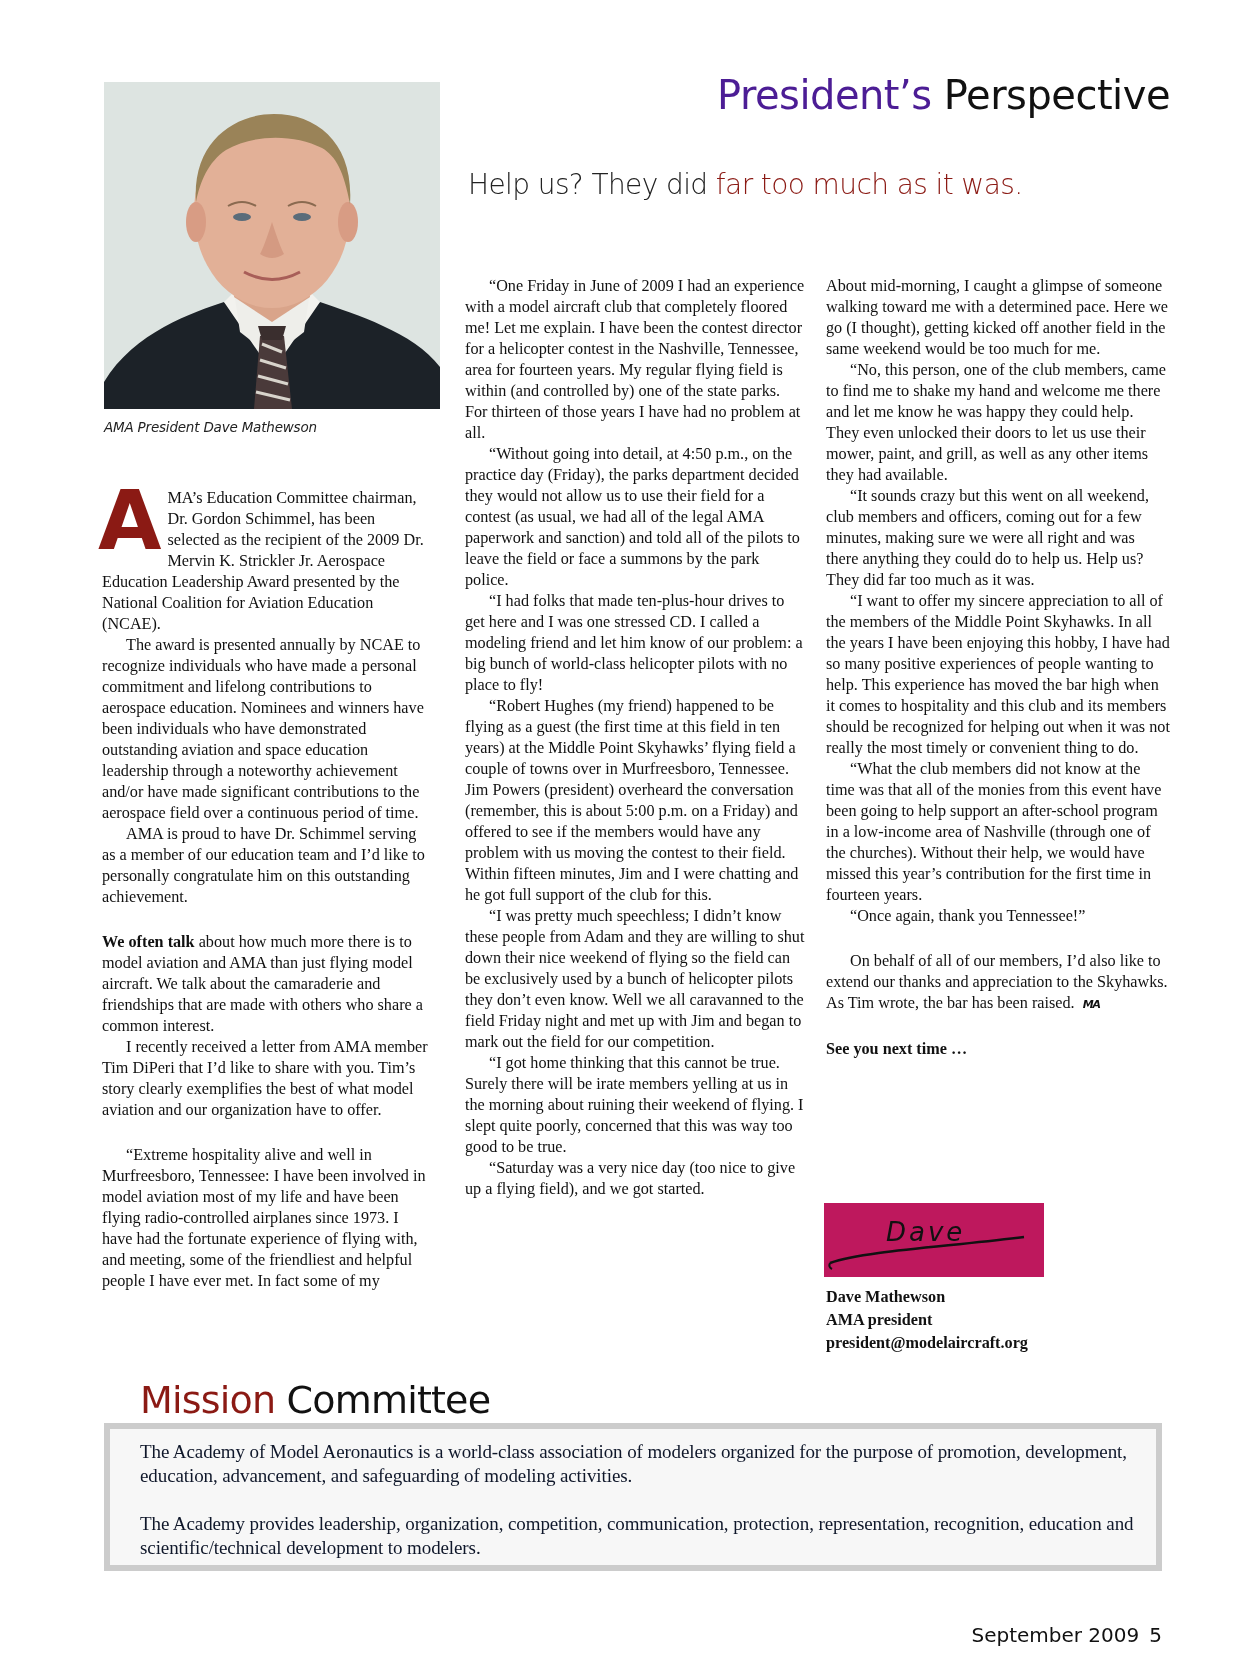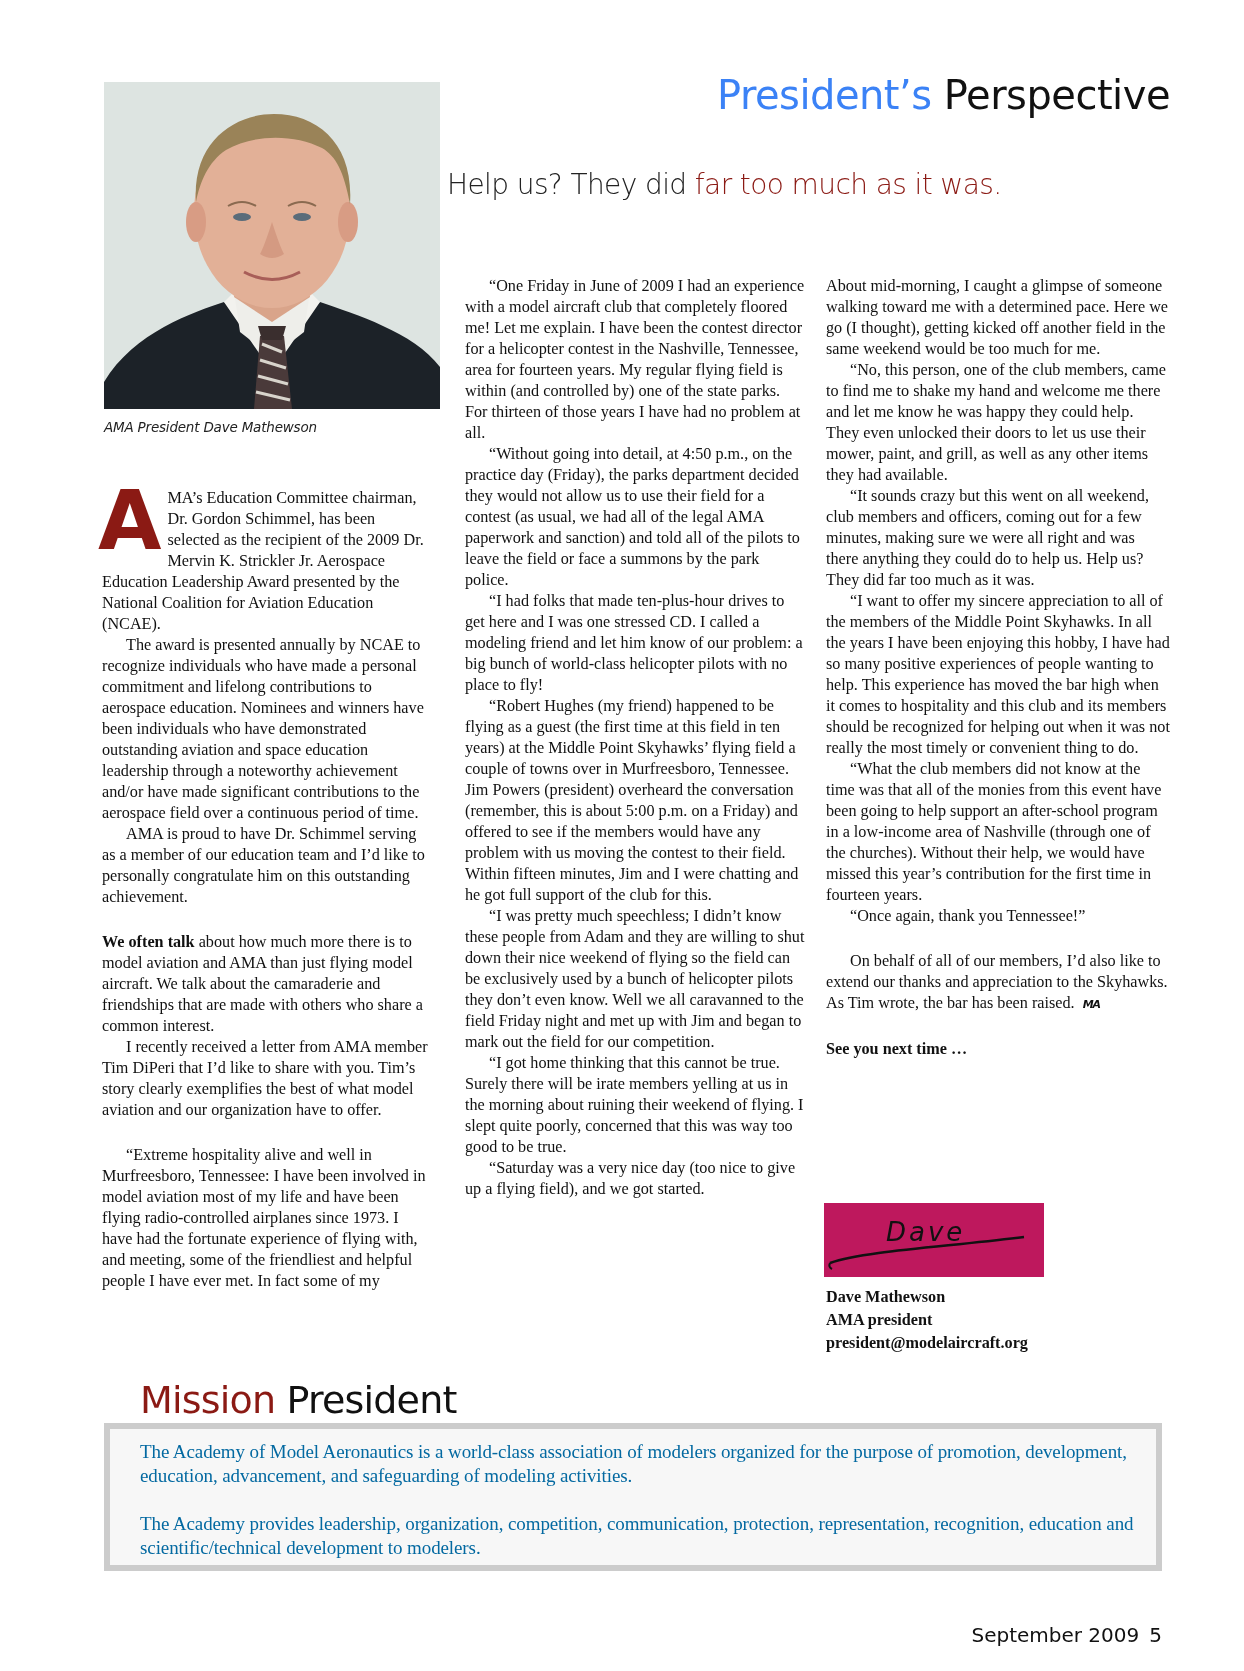--- a/index.html
+++ b/index.html
@@ -8,23 +8,23 @@
     
     .photo { position: absolute; left: 104px; top: 82px; width: 336px; height: 327px; overflow: hidden;
              background: linear-gradient(180deg, #dfe6e2 0%, #d6dedb 60%, #cfd7d4 100%); }
     .photo svg { display: block; }
     .caption { position: absolute; left: 104px; top: 419px; font-family: "DejaVu Sans", sans-serif;
                font-style: italic; font-size: 13.5px; color: #222; letter-spacing: -0.2px; }
 
     
     .header-title { position: absolute; right: 74px; top: 72px; font-family: "DejaVu Sans", sans-serif;
                     font-size: 40px; letter-spacing: -0.5px; white-space: nowrap; }
-    .header-title .accent { color: #3b82f6; }
+    .header-title .accent { color: #4c1d95; }
     .header-title .plain { color: #111; }
-    .subtitle { position: absolute; left: 447px; top: 168px; font-family: "DejaVu Sans", sans-serif;
+    .subtitle { position: absolute; left: 468px; top: 168px; font-family: "DejaVu Sans", sans-serif;
                 font-size: 28px; font-weight: 300; letter-spacing: -0.6px; white-space: nowrap; color: #222; }
     .subtitle .accent { color: #8b1a14; }
 
     
     .col { position: absolute; font-family: "Liberation Serif", "DejaVu Serif", serif; font-size: 16.2px;
            line-height: 21px; color: #111; }
     .col p { margin: 0; }
     .col p.indent { text-indent: 24px; }
     .col p.gap { margin-top: 24px; }
     .col1 { left: 102px; top: 488px; width: 328px; }
@@ -44,21 +44,21 @@
                  font-weight: bold; font-size: 16.2px; line-height: 23px; }
 
     
     .mission-title { position: absolute; left: 140px; top: 1378px; font-family: "DejaVu Sans", sans-serif;
                      font-size: 38px; letter-spacing: -0.8px; white-space: nowrap; }
     .mission-title .accent { color: #8b1a14; }
     .mission-box { position: absolute; left: 104px; top: 1423px; width: 1058px; height: 148px;
                    background: #f7f7f7; border: 6px solid #cccccc; box-sizing: border-box; }
     .mission-box p { margin: 0; position: absolute; left: 30px; width: 1000px;
                      font-family: "Liberation Serif", serif; font-size: 19px; line-height: 24px;
-                     color: #0369a1; letter-spacing: -0.1px; }
+                     color: #0f172a; letter-spacing: -0.1px; }
     .mission-box p.p1 { top: 11px; }
     .mission-box p.p2 { top: 83px; }
 
     .folio { position: absolute; right: 82px; top: 1623px; font-family: "DejaVu Sans", sans-serif;
              font-size: 20px; color: #111; white-space: nowrap; }
     .folio .pg { margin-left: 10px; }
   </style>
 </head>
 <body>
 
@@ -140,21 +140,21 @@
   </svg>
 </div>
 <div class="sig-block">
   <div>Dave Mathewson</div>
   <div>AMA president</div>
   <div>president@modelaircraft.org</div>
 </div>
 
 <div class="mission-title">
   <span class="accent">Mission</span>
-  <span>President</span>
+  <span>Committee</span>
 </div>
 <div class="mission-box">
   <p class="p1">The Academy of Model Aeronautics is a world-class association of modelers organized for the purpose of promotion, development, education, advancement, and safeguarding of modeling activities.</p>
   <p class="p2">The Academy provides leadership, organization, competition, communication, protection, representation, recognition, education and scientific/technical development to modelers.</p>
 </div>
 
 <div class="folio">
   <span>September 2009</span><span class="pg">5</span>
 </div>
 

